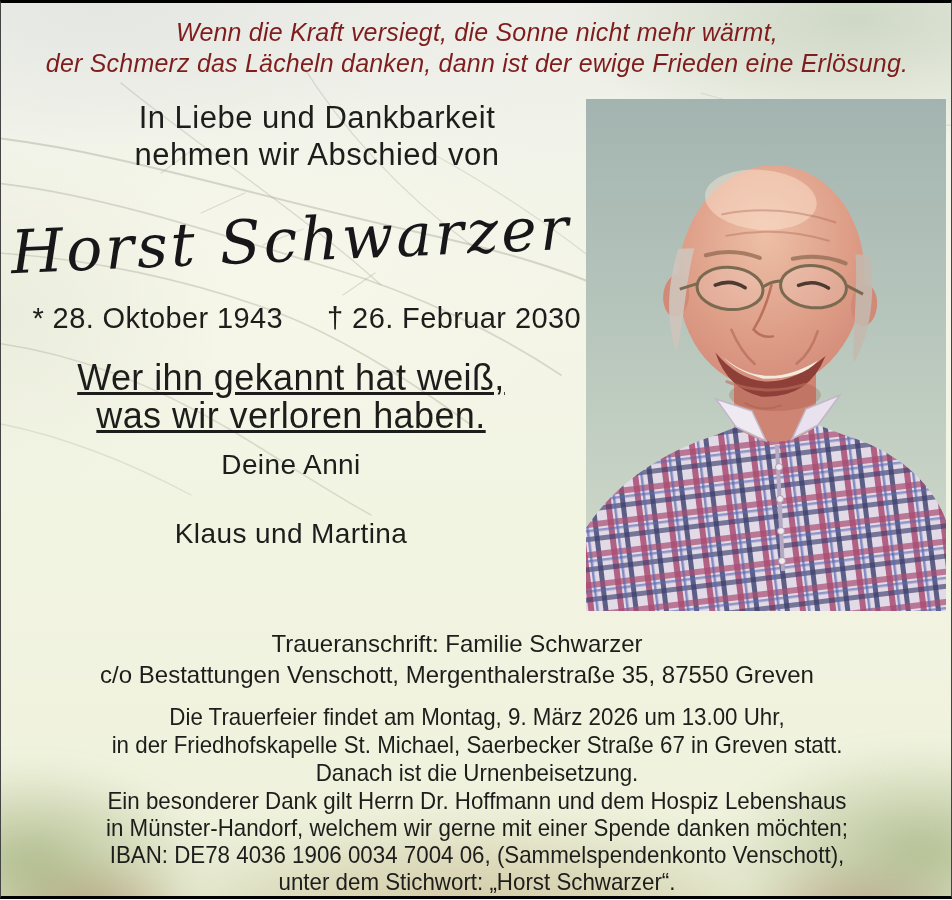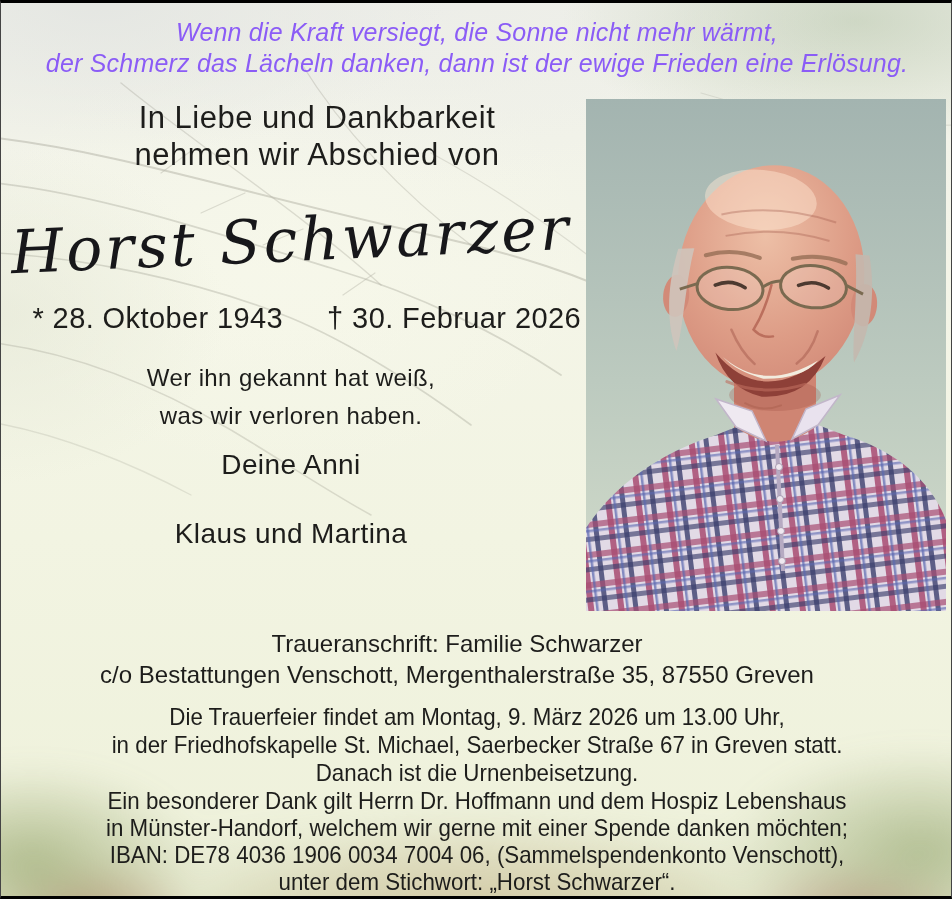--- a/index.html
+++ b/index.html
@@ -31,30 +31,30 @@
     filter:blur(14px);
     background:
       radial-gradient(ellipse 260px 150px at 6% 76%, rgba(124,143,77,0.55), transparent 65%),
       radial-gradient(ellipse 300px 160px at 94% 72%, rgba(118,140,75,0.50), transparent 65%),
       radial-gradient(ellipse 180px 95px at 12% 95%, rgba(166,94,70,0.45), transparent 60%),
       radial-gradient(ellipse 200px 100px at 88% 96%, rgba(172,88,80,0.42), transparent 60%),
       radial-gradient(ellipse 430px 170px at 50% 102%, rgba(208,190,150,0.78), transparent 70%),
       radial-gradient(ellipse 720px 210px at 50% 112%, rgba(150,160,108,0.38), transparent 75%);
   }
   .abs{position:absolute;text-align:center;}
-  .quote{left:0;top:14px;width:952px;font-size:25px;line-height:31px;font-style:italic;letter-spacing:.2px;color:#8b5cf6;}
+  .quote{left:0;top:14px;width:952px;font-size:25px;line-height:31px;font-style:italic;letter-spacing:.2px;color:#7f1d1d;}
   .intro{left:0;top:96px;width:580px;font-size:31px;line-height:37px;letter-spacing:.5px;padding-left:26px;}
   .name{
     left:0;top:184px;width:580px;height:106px;line-height:106px;
     font-family:"DejaVu Serif",serif;font-style:italic;font-weight:400;
     font-size:60px;letter-spacing:3px;transform:rotate(-2.5deg);color:#17171a;
   }
   .dates{left:0;top:299px;width:580px;font-size:29px;letter-spacing:.4px;text-align:right;}
   .dates .pair{display:inline-flex;gap:44px;}
-  .tribute{left:0;top:356px;width:580px;font-size:24px;line-height:38px;letter-spacing:.4px;}
+  .tribute{left:0;top:356px;width:580px;font-size:36px;line-height:38px;letter-spacing:.4px;text-decoration:underline;}
   .mourner{left:0;width:580px;font-size:28px;letter-spacing:.4px;}
   .m1{top:426px;margin-top:20px;} .m2{top:515px;} .m3{top:577px;}
   .photo{position:absolute;left:585px;top:96px;width:360px;height:512px;overflow:hidden;}
   .photo svg{display:block;}
   .address{left:0;top:625px;width:912px;font-size:24px;line-height:31px;}
   .service{left:0;top:700px;width:952px;font-size:24px;line-height:28px;transform:scaleX(.93);transform-origin:50% 0;}
   .thanks{left:0;top:784px;width:952px;font-size:24px;line-height:27px;transform:scaleX(.93);transform-origin:50% 0;}
 </style>
 </head>
 <body>
@@ -91,21 +91,21 @@
   <div class="abs name">Horst Schwarzer</div>
 
   <div class="abs dates">
     <span class="pair">
       <span>
         <span>*</span>
         <span>28. Oktober 1943</span>
       </span>
       <span>
         <span>†</span>
-        <span>30. Februar 2026</span>
+        <span>26. Februar 2030</span>
       </span>
     </span>
   </div>
 
   <div class="abs tribute">
     <div>Wer ihn gekannt hat weiß,</div>
     <div>was wir verloren haben.</div>
   </div>
 
   <div class="abs mourner m1">Deine Anni</div>

